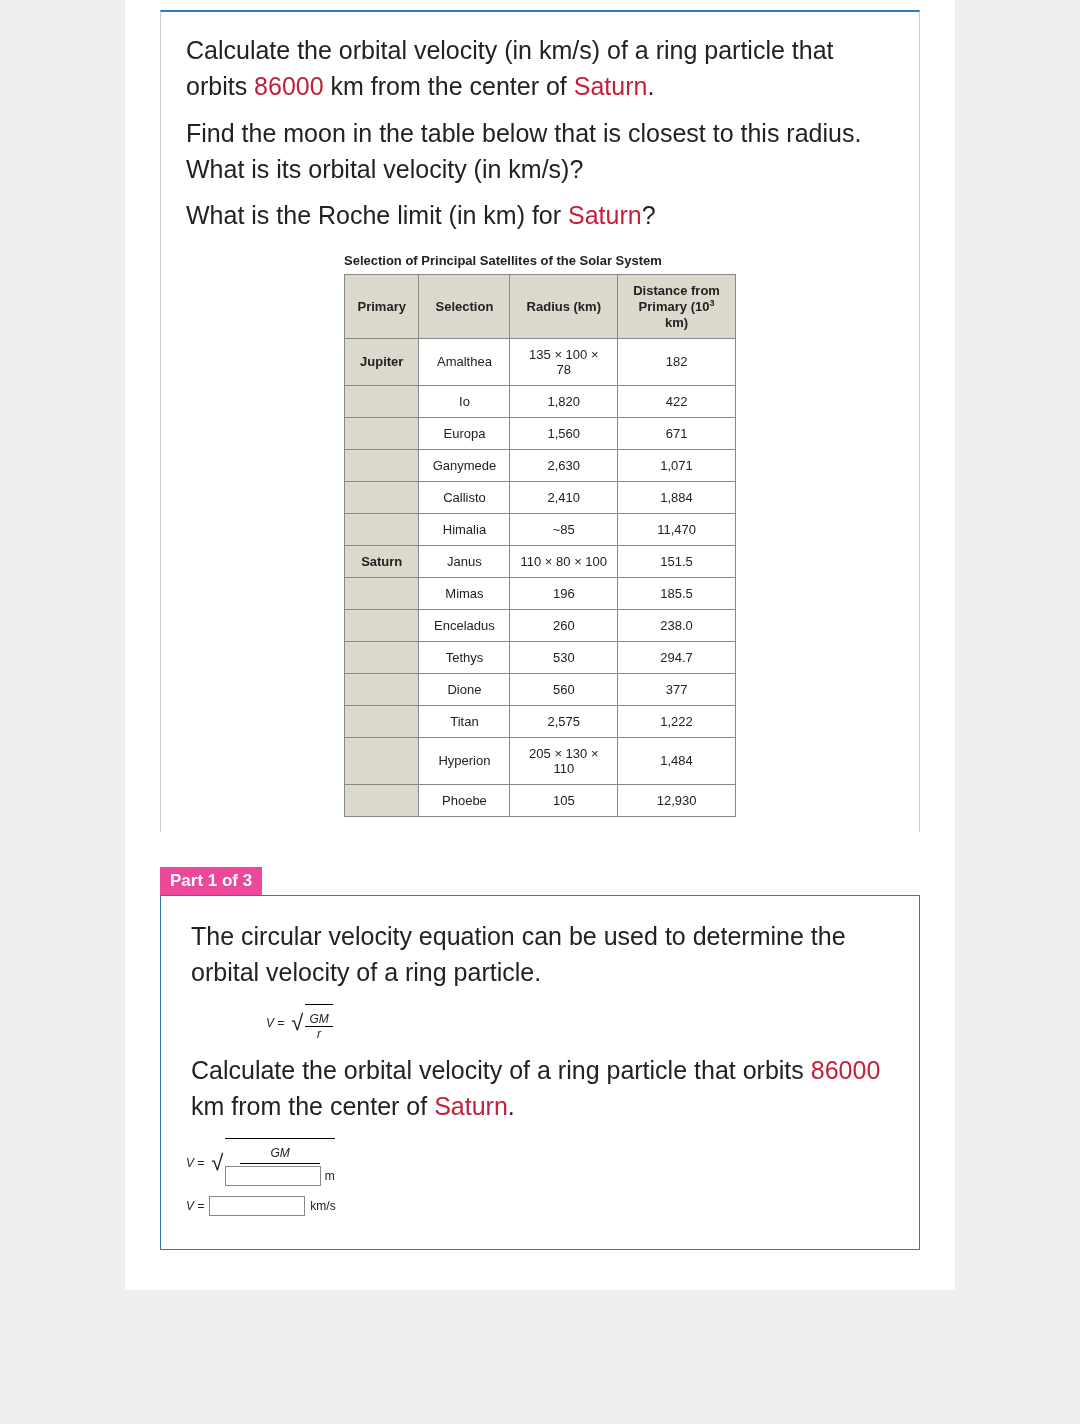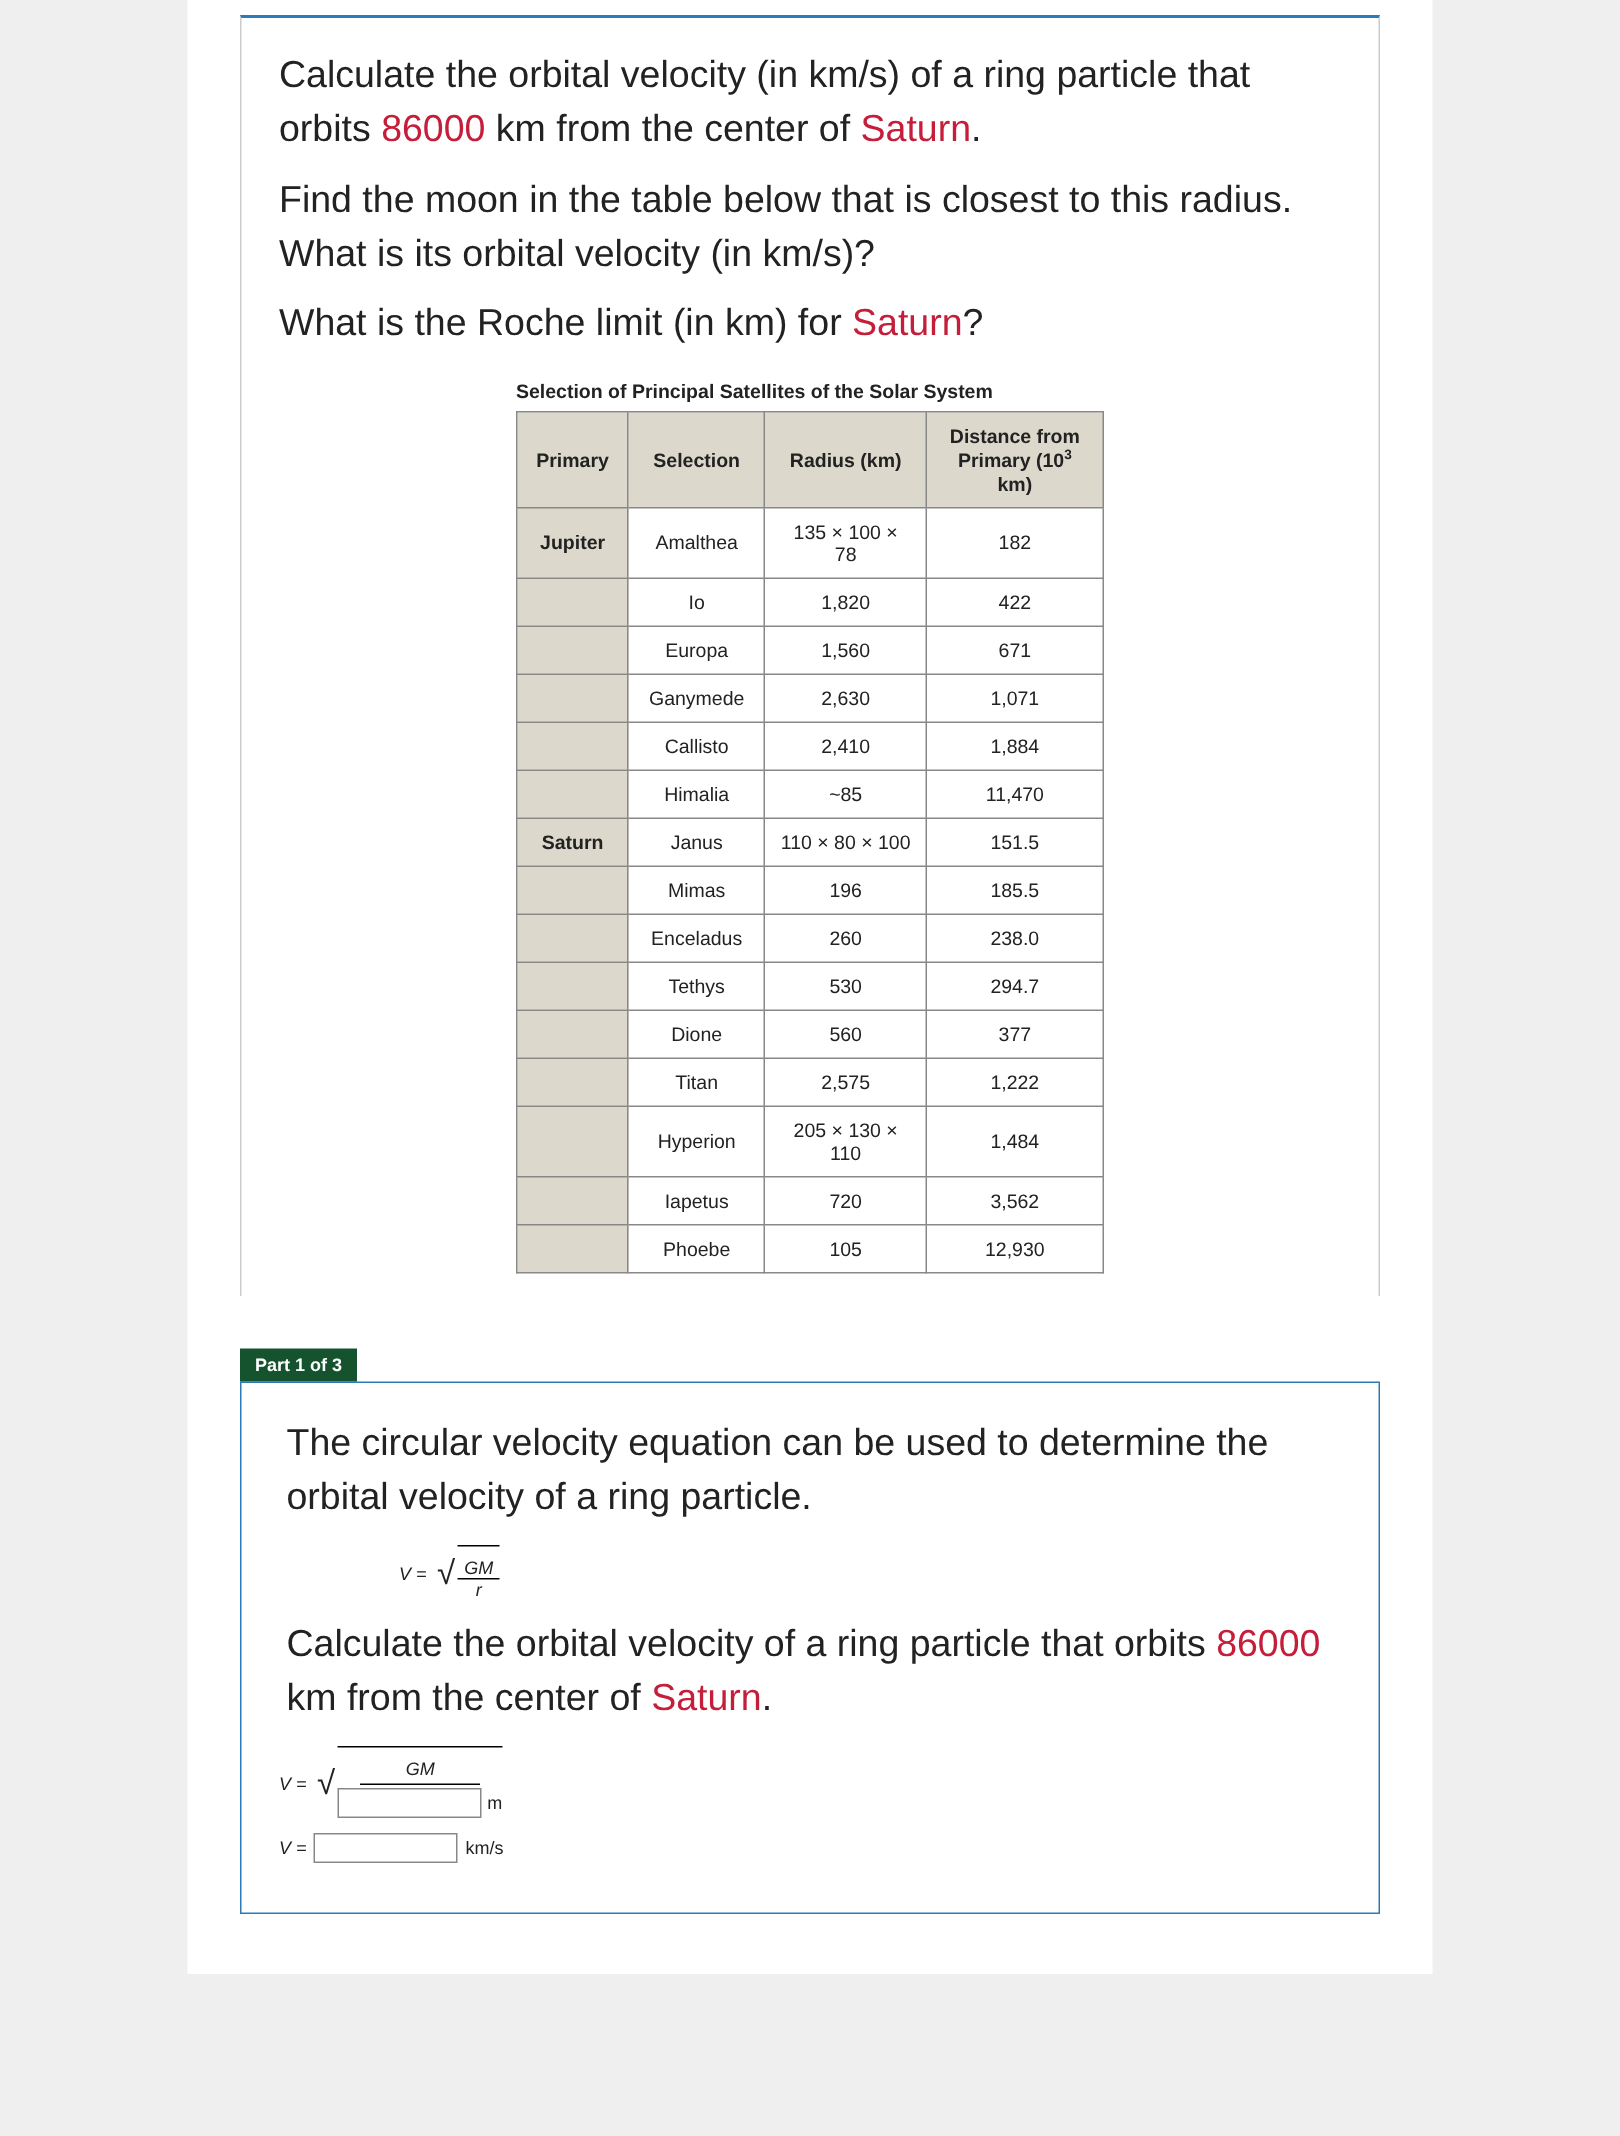--- a/index.html
+++ b/index.html
@@ -61,23 +61,23 @@
     font-weight: normal;
     width: 55px;
   }
   table.sat td.col-primary.has-val {
     font-weight: bold;
   }
   table.sat td.col-sat { width: 72px; }
   table.sat td.col-rad { width: 100px; }
   table.sat td.col-dist { width: 110px; }
   .part-header {
-    background: #14532d;
+    background: #ec4899;
     color: #fff;
-    font-size: 12px;
+    font-size: 17px;
     font-weight: bold;
     padding: 4px 10px;
     display: inline-block;
   }
   .part-box {
     border: 1px solid #2b7bb8;
     padding: 16px 25px 25px 25px;
   }
   .part-text {
     font-size: 25px;
@@ -223,26 +223,20 @@
                 <td class="col-dist">1,222</td>
               </tr>
               <tr>
                 <td class="col-primary"></td>
                 <td class="col-sat">Hyperion</td>
                 <td class="col-rad">205 × 130 × 110</td>
                 <td class="col-dist">1,484</td>
               </tr>
               <tr>
                 <td class="col-primary"></td>
-                <td class="col-sat">Iapetus</td>
-                <td class="col-rad">720</td>
-                <td class="col-dist">3,562</td>
-              </tr>
-              <tr>
-                <td class="col-primary"></td>
                 <td class="col-sat">Phoebe</td>
                 <td class="col-rad">105</td>
                 <td class="col-dist">12,930</td>
               </tr>
             </tbody>
         </table>
       </div>
     </div>
   </div>
 

